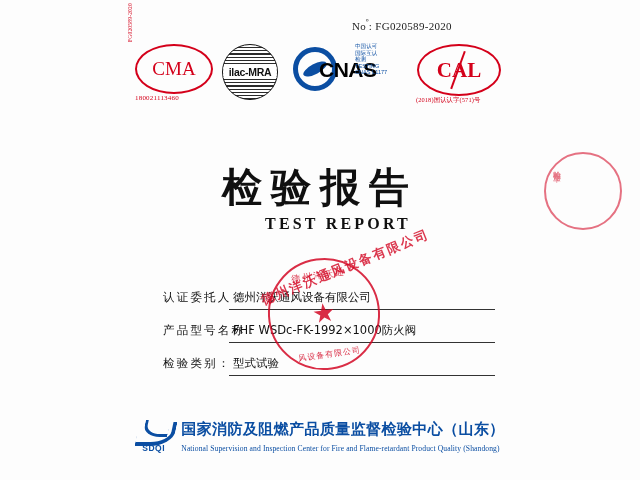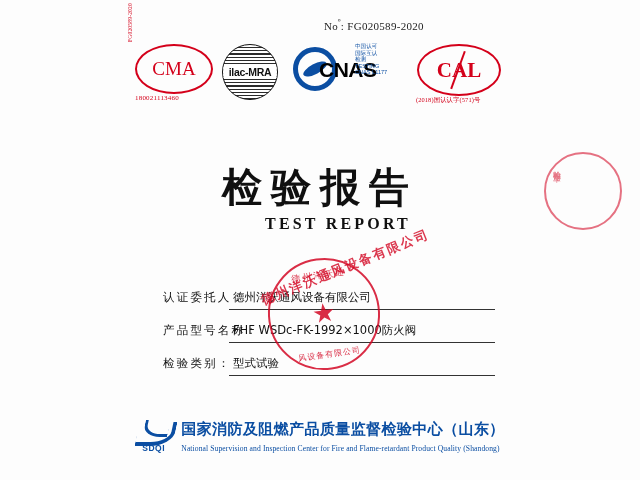--- a/index.html
+++ b/index.html
@@ -19,21 +19,21 @@
     position: absolute;
     left: 0; top: 0;
     width: 640px;
     height: 480px;
     background: #fdfdfd;
   }
 
   
   .report-no {
     position: absolute;
-    left: 324px;
+    left: 352px;
     top: 18px;
     font-size: 11px;
     letter-spacing: 0.3px;
     color: #222;
     font-family: "Liberation Serif", serif;
   }
   .report-no .sup {
     font-size: 8px;
     vertical-align: super;
   }

